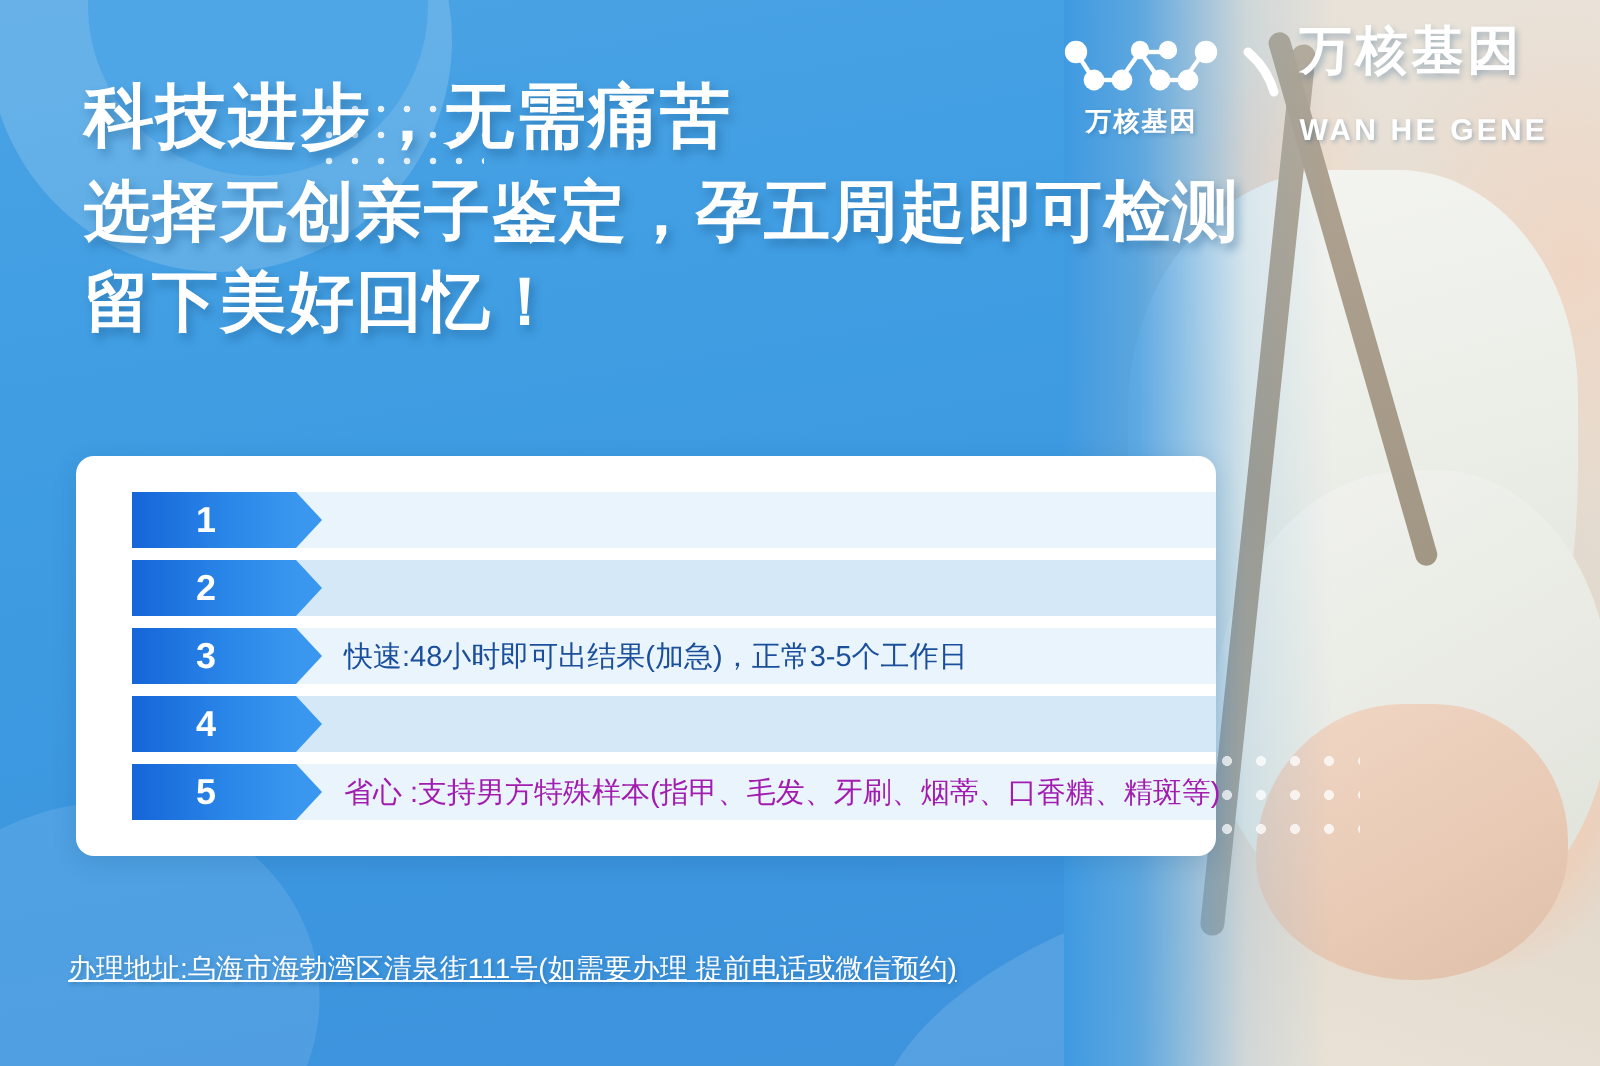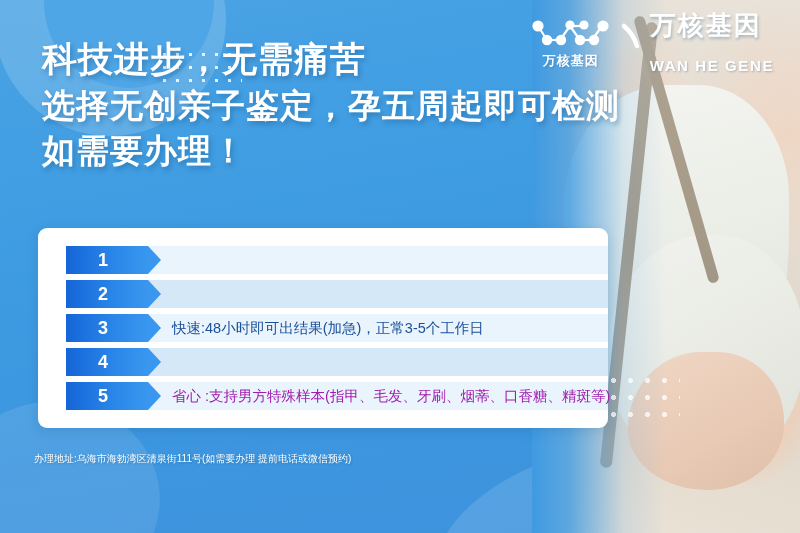--- a/index.html
+++ b/index.html
@@ -269,26 +269,27 @@
     font-size: 14.5px;
     font-weight: 500;
     white-space: nowrap;
   }
   .row-5 .row-text { color: #a21caf; }
 
   
   .address {
     position: absolute;
     left: 34px;
-    top: 452px;
-    color: #ffffff;
-    font-size: 10px;
+    top: 476px;
+    color: #ffffff;
+    font-size: 14px;
     font-weight: 500;
     text-shadow: 1px 1px 2px rgba(20,80,130,0.35);
     white-space: nowrap;
+    text-decoration: underline;
   }
   .phone {
     position: absolute;
     right: 30px;
     top: 477px;
     font-size: 38px;
     font-weight: 700;
     letter-spacing: 1px;
     color: #e8202a;
     -webkit-text-stroke: 3px #ffffff;
@@ -355,21 +356,21 @@
     </span>
     <div class="logo-words">
       <span class="logo-cn">万核基因</span>
       <span class="logo-en">WAN HE GENE</span>
     </div>
   </div>
 
   <div class="headline">
     <div class="headline-line hl-1">科技进步，无需痛苦</div>
     <div class="headline-line hl-2">选择无创亲子鉴定，孕五周起即可检测</div>
-    <div class="headline-line hl-3">如需要办理！</div>
+    <div class="headline-line hl-3">留下美好回忆！</div>
   </div>
 
   <div class="card">
     <div class="rows">
 
       <div class="row row-a row-1">
         <div class="badge">1</div>
       </div>
 
       <div class="row row-b row-2">

